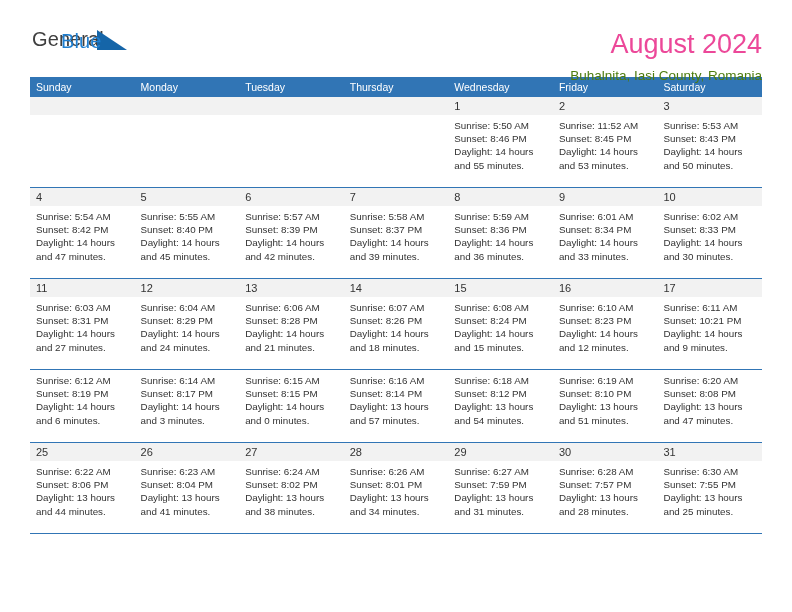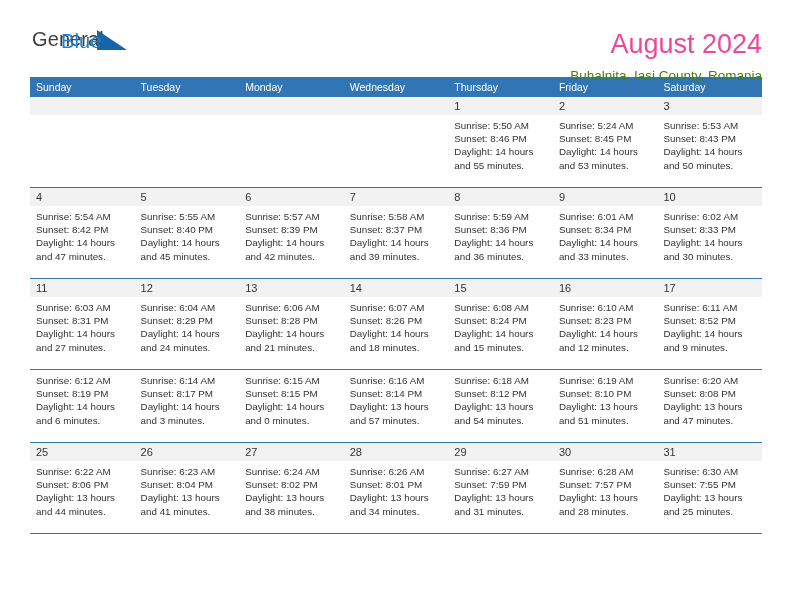--- a/index.html
+++ b/index.html
@@ -152,24 +152,24 @@
     <div class="title-wrap">
       <h1 class="cal-title">August 2024</h1>
       <p class="cal-subtitle">Buhalnita, Iasi County, Romania</p>
     </div>
 
   </div>
 
   <div class="calendar">
     <div class="dow-row">
         <div class="dow">Sunday</div>
+        <div class="dow">Monday</div>
         <div class="dow">Tuesday</div>
-        <div class="dow">Monday</div>
+        <div class="dow">Thursday</div>
         <div class="dow">Wednesday</div>
-        <div class="dow">Thursday</div>
         <div class="dow">Friday</div>
         <div class="dow">Saturday</div>
       </div>
     <div id="weeks-host">
         <div class="week">
           <div class="date-band">
             <div class="date-cell empty"></div>
             <div class="date-cell empty"></div>
             <div class="date-cell empty"></div>
             <div class="date-cell empty"></div>
@@ -182,21 +182,21 @@
             <div class="body-cell"></div>
             <div class="body-cell"></div>
             <div class="body-cell"></div>
             <div class="body-cell">
               <div class="ln">Sunrise: 5:50 AM</div>
               <div class="ln">Sunset: 8:46 PM</div>
               <div class="ln">Daylight: 14 hours</div>
               <div class="ln">and 55 minutes.</div>
             </div>
             <div class="body-cell">
-              <div class="ln">Sunrise: 5:24 AM</div>
+              <div class="ln">Sunrise: 11:52 AM</div>
               <div class="ln">Sunset: 8:45 PM</div>
               <div class="ln">Daylight: 14 hours</div>
               <div class="ln">and 53 minutes.</div>
             </div>
             <div class="body-cell">
               <div class="ln">Sunrise: 5:53 AM</div>
               <div class="ln">Sunset: 8:43 PM</div>
               <div class="ln">Daylight: 14 hours</div>
               <div class="ln">and 50 minutes.</div>
             </div>
@@ -299,21 +299,21 @@
               <div class="ln">and 15 minutes.</div>
             </div>
             <div class="body-cell">
               <div class="ln">Sunrise: 6:10 AM</div>
               <div class="ln">Sunset: 8:23 PM</div>
               <div class="ln">Daylight: 14 hours</div>
               <div class="ln">and 12 minutes.</div>
             </div>
             <div class="body-cell">
               <div class="ln">Sunrise: 6:11 AM</div>
-              <div class="ln">Sunset: 8:52 PM</div>
+              <div class="ln">Sunset: 10:21 PM</div>
               <div class="ln">Daylight: 14 hours</div>
               <div class="ln">and 9 minutes.</div>
             </div>
           </div>
         </div>
         <div class="week">
           <div class="body-band">
             <div class="body-cell">
               <div class="ln">Sunrise: 6:12 AM</div>
               <div class="ln">Sunset: 8:19 PM</div>

